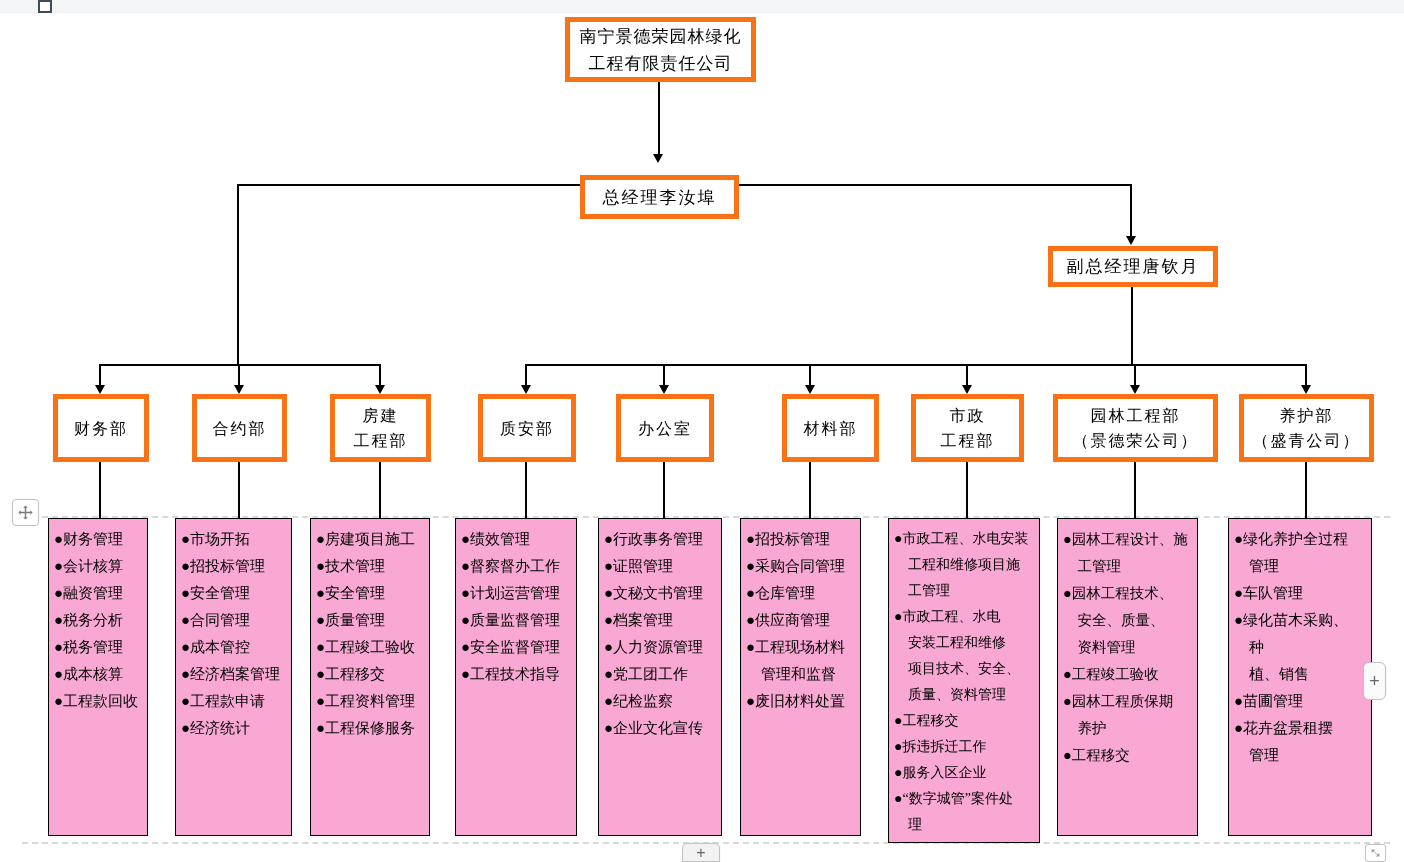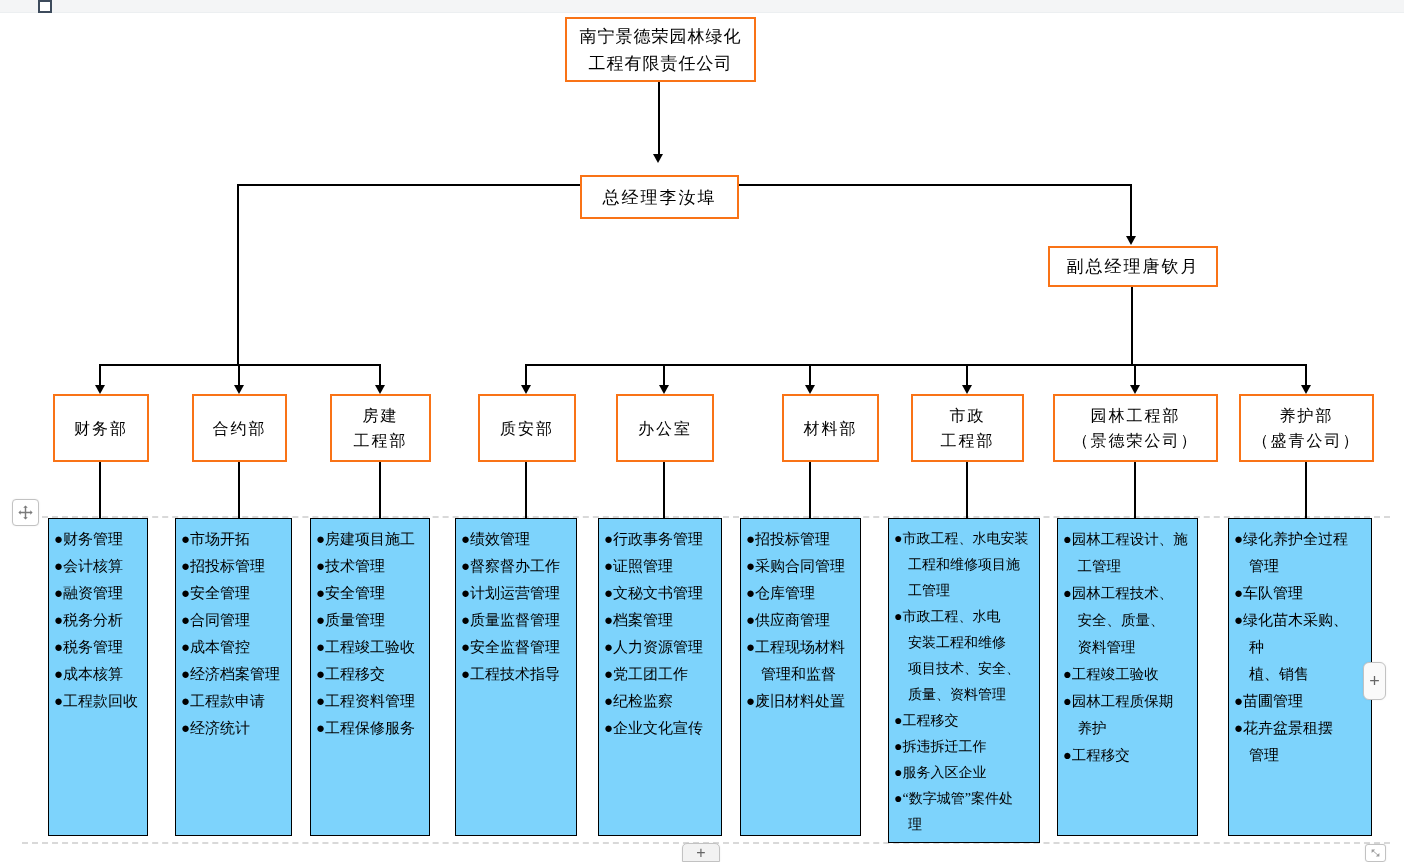--- a/index.html
+++ b/index.html
@@ -7,29 +7,29 @@
     font-family:"Liberation Serif","DejaVu Serif",serif; color:#000; }
   #canvas { position:relative; width:1404px; height:862px; background:#fff; }
 
   .topbar { position:absolute; left:0; top:0; width:1404px; height:13px; background:#f4f5f6; border-bottom:1px solid #eceff1; }
   .anchor-sq { position:absolute; left:38px; top:0; width:14px; height:13px; background:#fff; border:2px solid #3d4b5c; }
 
   .ln { position:absolute; background:#000; }
   .v { width:2px; } .h { height:2px; }
   .arr { position:absolute; width:0; height:0; border-left:5px solid transparent; border-right:5px solid transparent; border-top:9px solid #000; }
 
-  .node { position:absolute; background:#fff; border:2px solid #f97316; display:flex; align-items:center; justify-content:center; text-align:center; white-space:pre-line; }
+  .node { position:absolute; background:#fff; border:5px solid #f97316; display:flex; align-items:center; justify-content:center; text-align:center; white-space:pre-line; }
   .root  { left:565px; top:17px;  width:191px; height:65px; font-size:17px; line-height:27px; letter-spacing:1px; }
   .gm    { left:580px; top:163px; width:159px; height:44px; font-size:17px; letter-spacing:2px;margin-top:12px; }
   .dgm   { left:1048px; top:246px; width:170px; height:41px; font-size:17px; letter-spacing:2px; }
   .dept-box { top:394px; height:68px; font-size:16px; line-height:25px; letter-spacing:2px; }
 
   .dash-b { position:absolute; left:22px; width:1368px; height:0; border-top:2px dashed #d9d9d9; }
 
-  .duty-box { position:absolute; top:518px; height:318px; background:#7dd3fc; border:1.5px solid #000; padding:7px 2px 0 5px; font-size:15px; line-height:27px; }
+  .duty-box { position:absolute; top:518px; height:318px; background:#f9a8d4; border:1.5px solid #000; padding:7px 2px 0 5px; font-size:15px; line-height:27px; }
   .duty { white-space:pre-line; padding-left:1em; text-indent:-1em; }
   .duty::before { content:"●"; }
   .duty-sm { font-size:14px; line-height:26px; }
   .duty-md { font-size:14.5px; line-height:27px; }
 
   .chrome-btn { position:absolute; background:#fafafa; border:1px solid #c2c2c2; border-radius:4px;
     display:flex; align-items:center; justify-content:center; color:#666;
     font-family:"Liberation Sans","DejaVu Sans",sans-serif; box-shadow:0 0 2px rgba(0,0,0,.08); }
   .move-btn { left:12px; top:499px; width:27px; height:27px; background:#fff; }
   .plus-right { left:1363px; top:662px; width:23px; height:38px; border-radius:6px; font-size:18px; }

